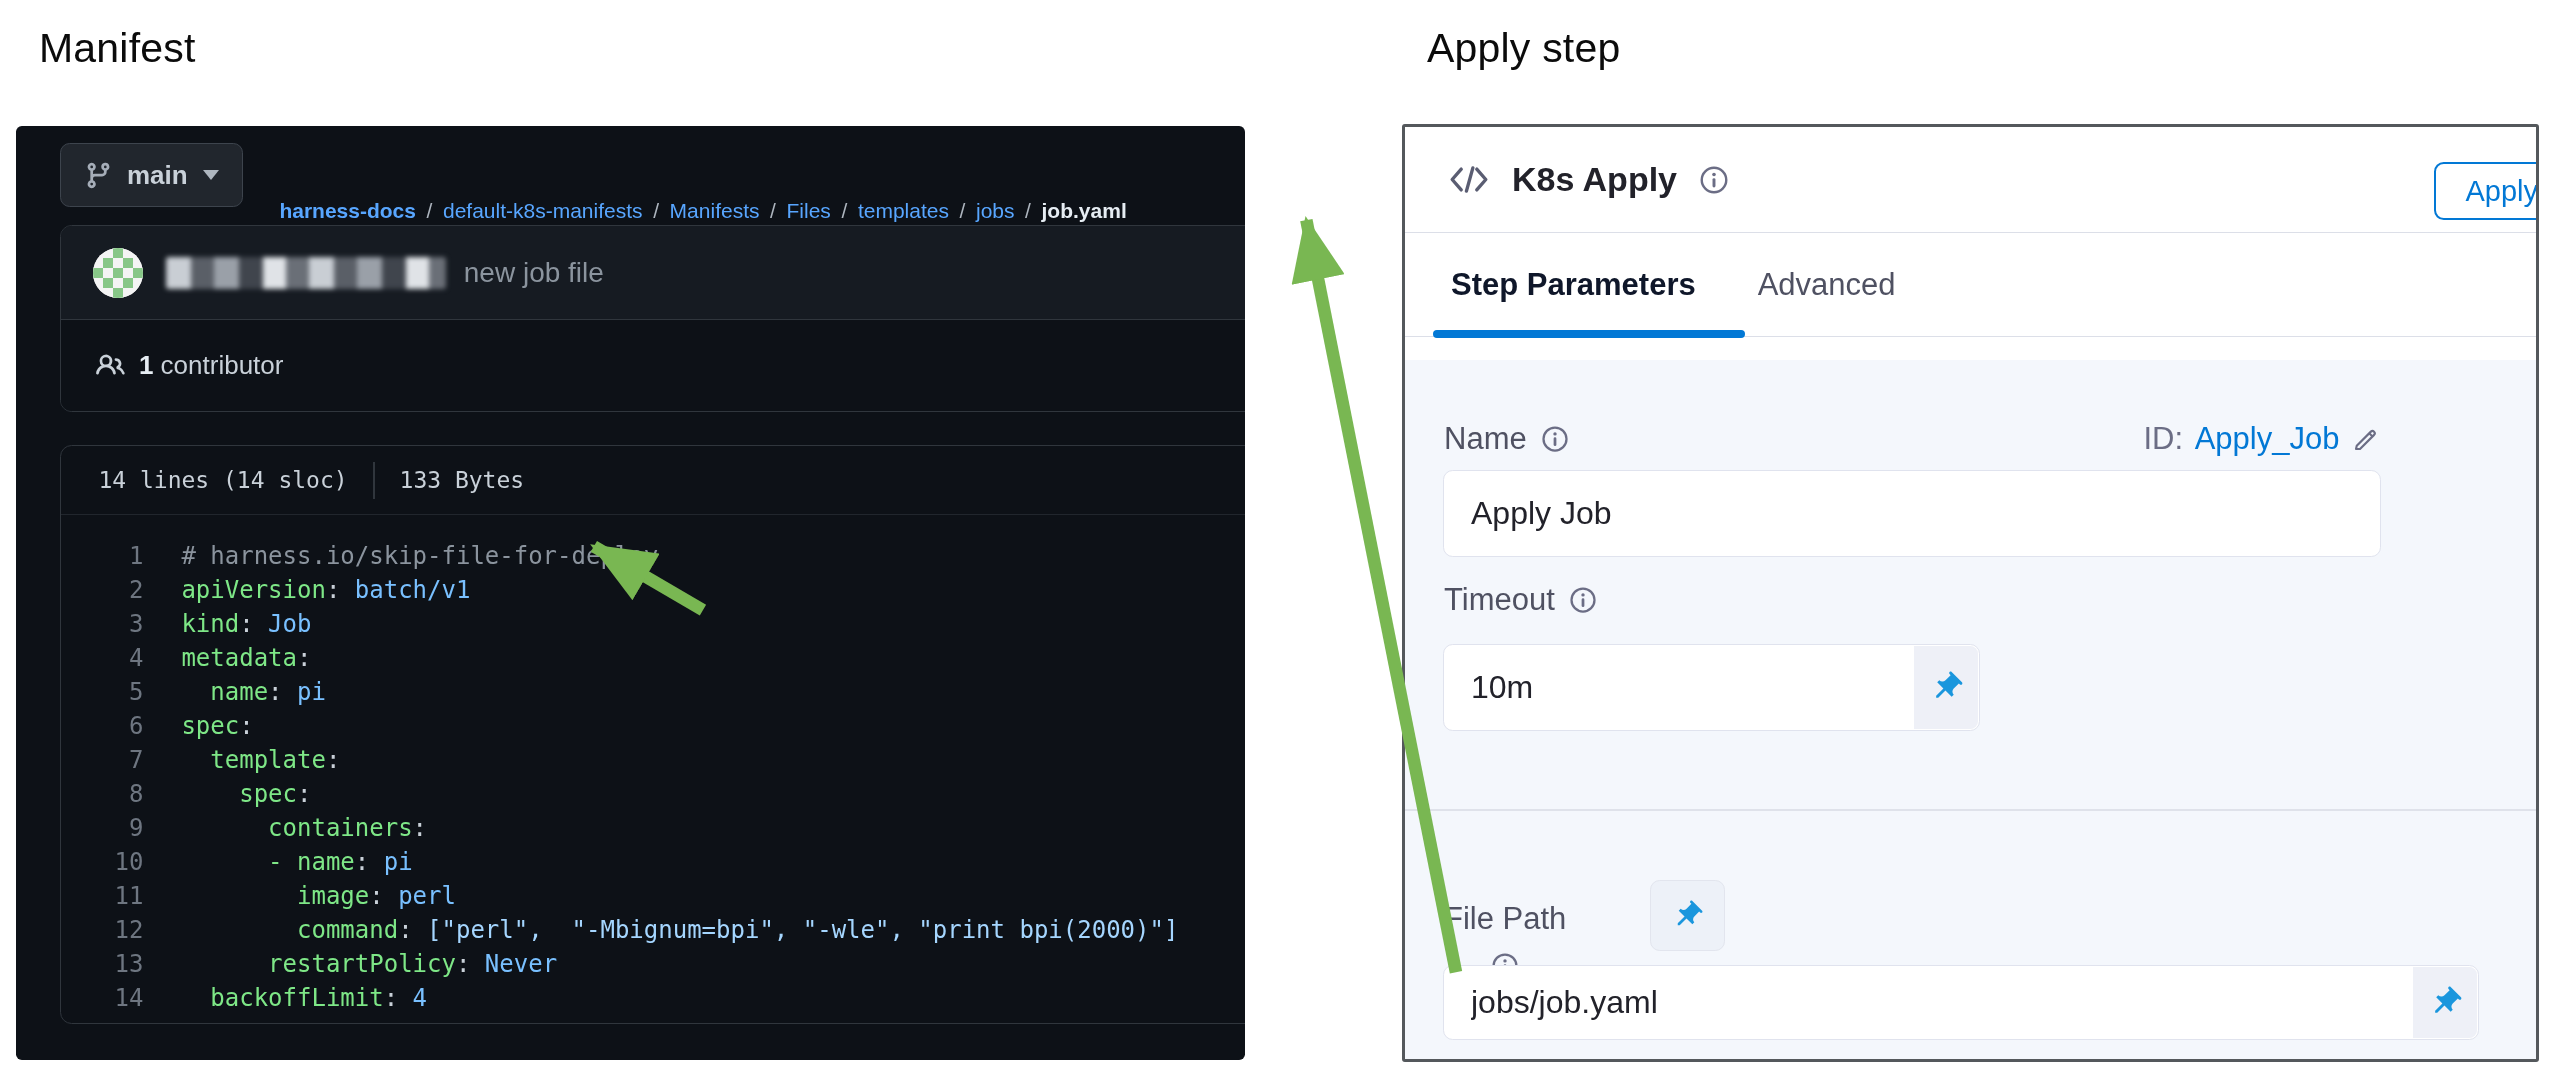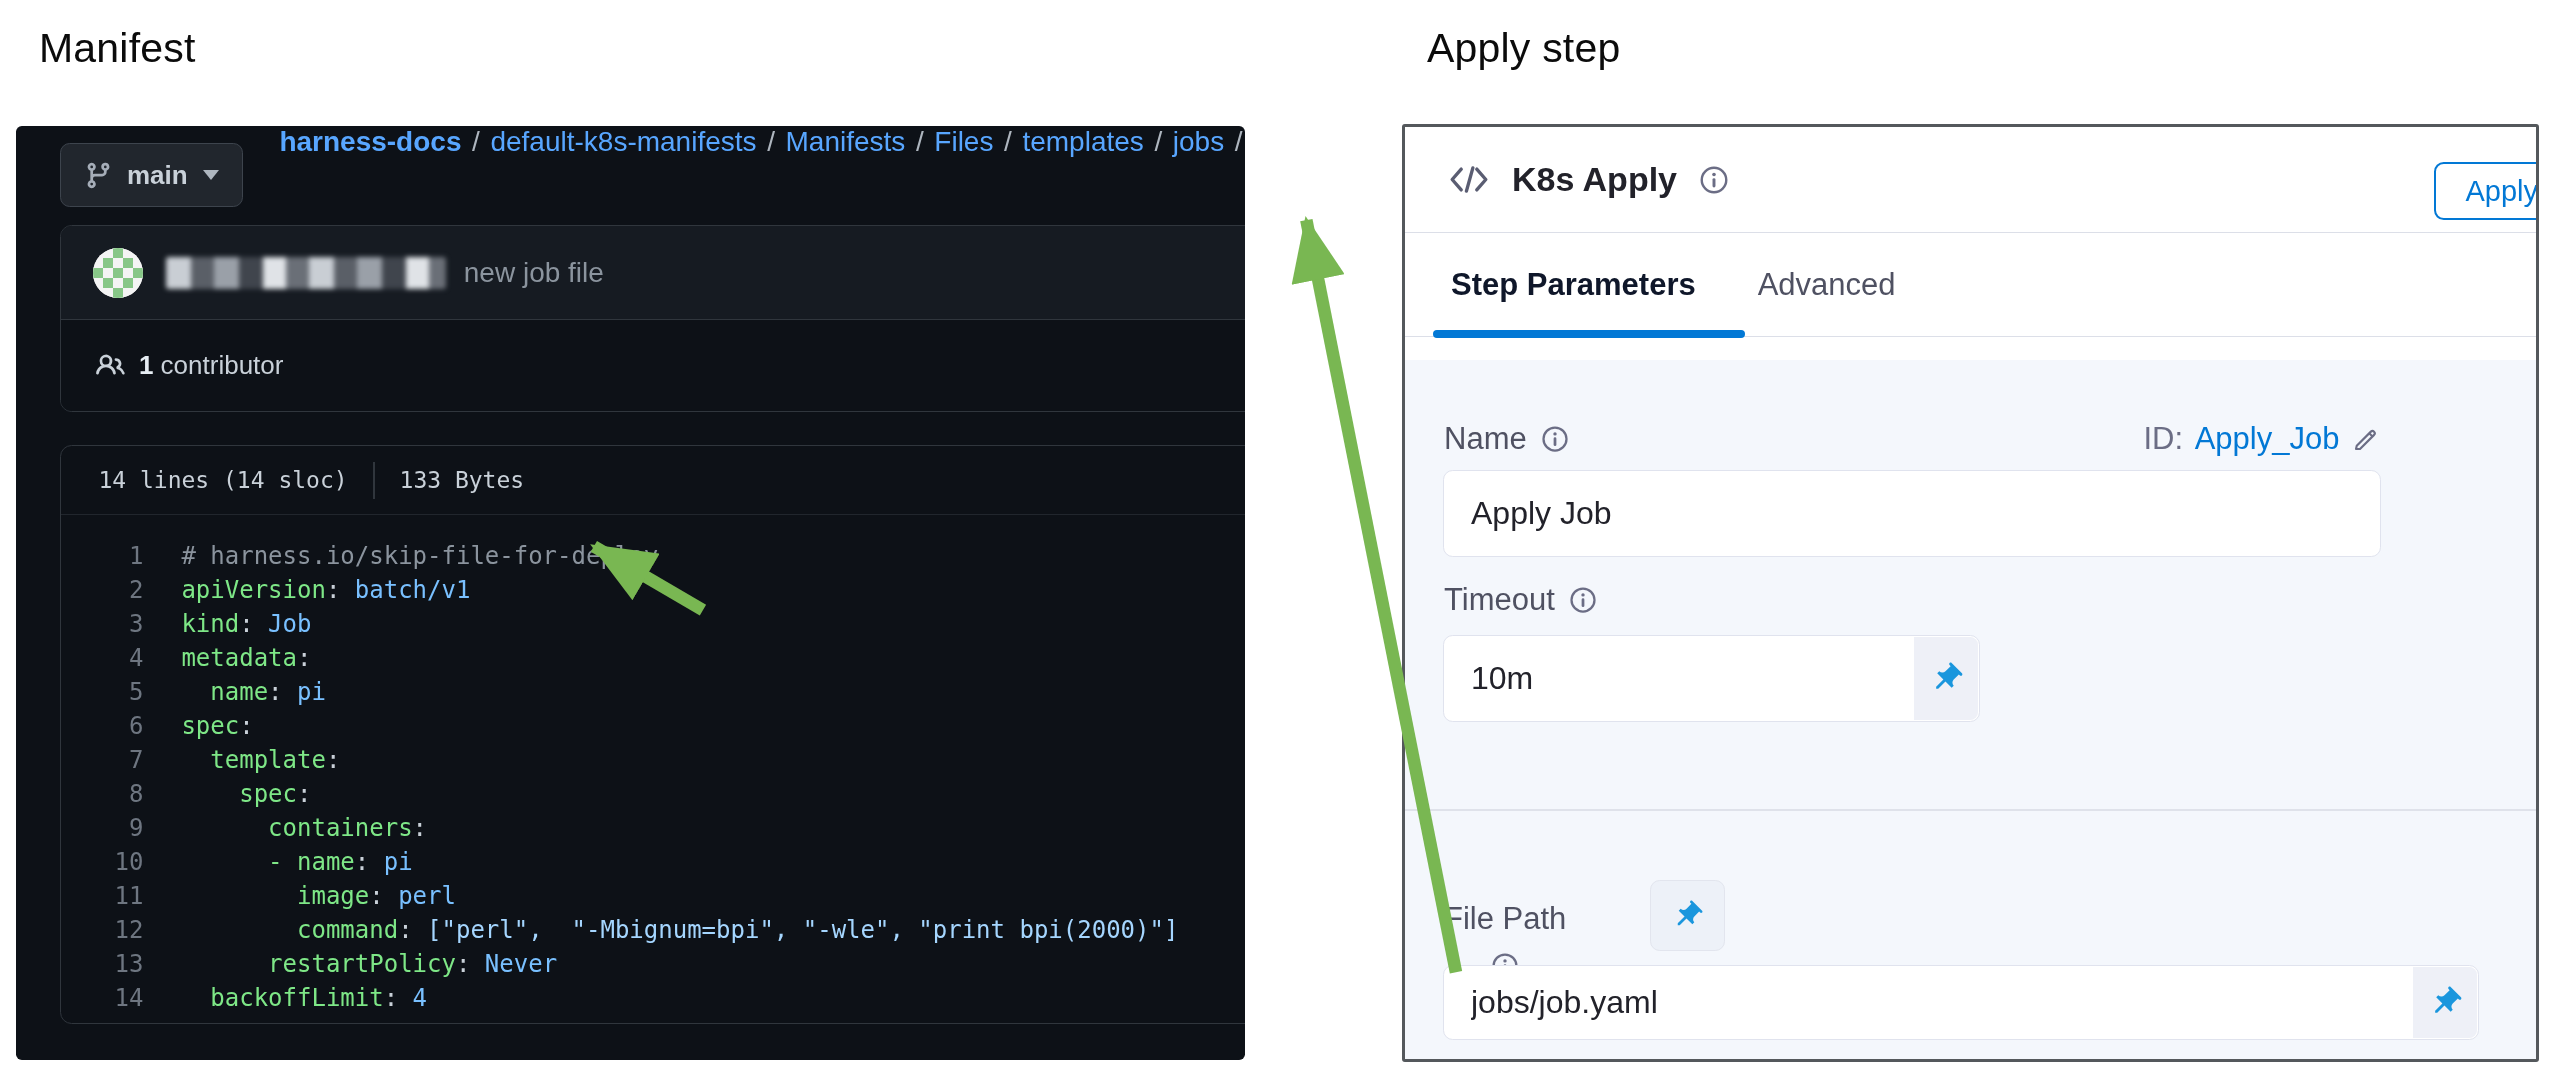--- a/index.html
+++ b/index.html
@@ -15,22 +15,22 @@
   .gh-card { position:absolute; left:16.4px; top:126px; width:1229px; height:934px;
              background:#0d1117; border-radius:5.8px; overflow:hidden; color:#c9d1d9; }
 
   .btn-branch { position:absolute; left:44px; top:17.4px; height:64px; display:flex; align-items:center;
                 gap:13.5px; padding:0 23px; background:#21262d; border:1px solid #3d444d; border-radius:9.7px;
                 cursor:pointer; }
   .btn-branch .lbl { font-size:26px; font-weight:700; color:#c9d1d9; }
   .caret { width:0; height:0; border-left:8.7px solid transparent; border-right:8.7px solid transparent;
            border-top:10.6px solid #aeb6bf; margin-left:1.9px; }
 
-  .crumbs { position:absolute; left:263px; top:0; height:97px; display:flex; align-items:flex-start;
-            font-size:28px; white-space:nowrap; }
+  .crumbs { position:absolute; left:263px; top:0; height:97px; display:flex; align-items:flex-end;
+            font-size:21px; white-space:nowrap; }
   .crumb { color:var(--link,#58a6ff); cursor:pointer; }
   .crumb.repo { font-weight:700; }
   .crumb.current { color:#e6edf3; font-weight:700; cursor:default; }
   .crumb-sep { color:#aeb6bf; margin:0 10.6px; }
 
   .commit-box { position:absolute; left:44px; top:99px; width:1352px; border:1px solid #30363d;
                 border-radius:11.6px; overflow:hidden; }
   .row-commit { height:94px; background:#161b22; border-bottom:1px solid #30363d;
                 display:flex; align-items:center; padding-left:32px; }
   .avatar { width:50px; height:50px; border-radius:50%; overflow:hidden; background:#f2f2f2; flex:none; cursor:pointer; }
@@ -78,21 +78,21 @@
          padding:0 27px; width:100%; height:100%; outline:none; font-family:"Liberation Sans", sans-serif; }
   .in-wrap { position:absolute; }
   .in-suffix { position:absolute; right:1.9px; top:1.9px; bottom:1.9px; width:64px; background:#eef0f7;
                border-radius:0 7.7px 7.7px 0; display:flex; align-items:center; justify-content:center; cursor:pointer; }
   #name-row { left:39px; top:61px; }
   #id-block { position:absolute; top:61px; right:155px; display:flex; align-items:center; gap:11.6px; font-size:31px; }
   #id-label { color:#6b6d85; }
   #id-value { color:var(--accent,#0278d5); cursor:pointer; }
   #name-wrap { left:38px; top:110px; width:938px; height:87px; }
   #timeout-row { left:39px; top:222px; }
-  #timeout-wrap { left:38px; top:275px; width:537px; height:87px; }
+  #timeout-wrap { left:38px; top:284px; width:537px; height:87px; }
   .h-divider { position:absolute; left:0; right:0; top:449px; height:1.9px; background:#dfe2ea; }
   #filepath-row { left:39px; top:541px;flex-direction:column; }
   .pin-btn { position:absolute; left:245px; top:520px; width:75px; height:71px; background:#edf1f8;
              border:1.9px solid #e2e5ee; border-radius:9.7px; display:flex; align-items:center;
              justify-content:center; cursor:pointer; }
   #filepath-wrap { left:38px; top:605px; width:1036px; height:75px; }
   #filepath-wrap .tin { font-size:32px; }
 
   .arrow-layer { position:absolute; inset:0; z-index:60; pointer-events:none; }
   .arrow { stroke:var(--green,#79b752); stroke-width:13; fill:none; }

